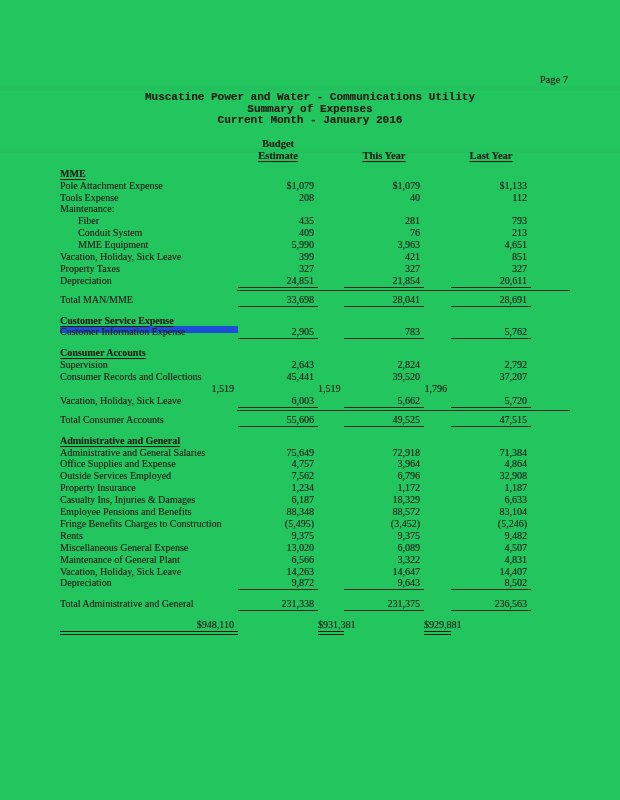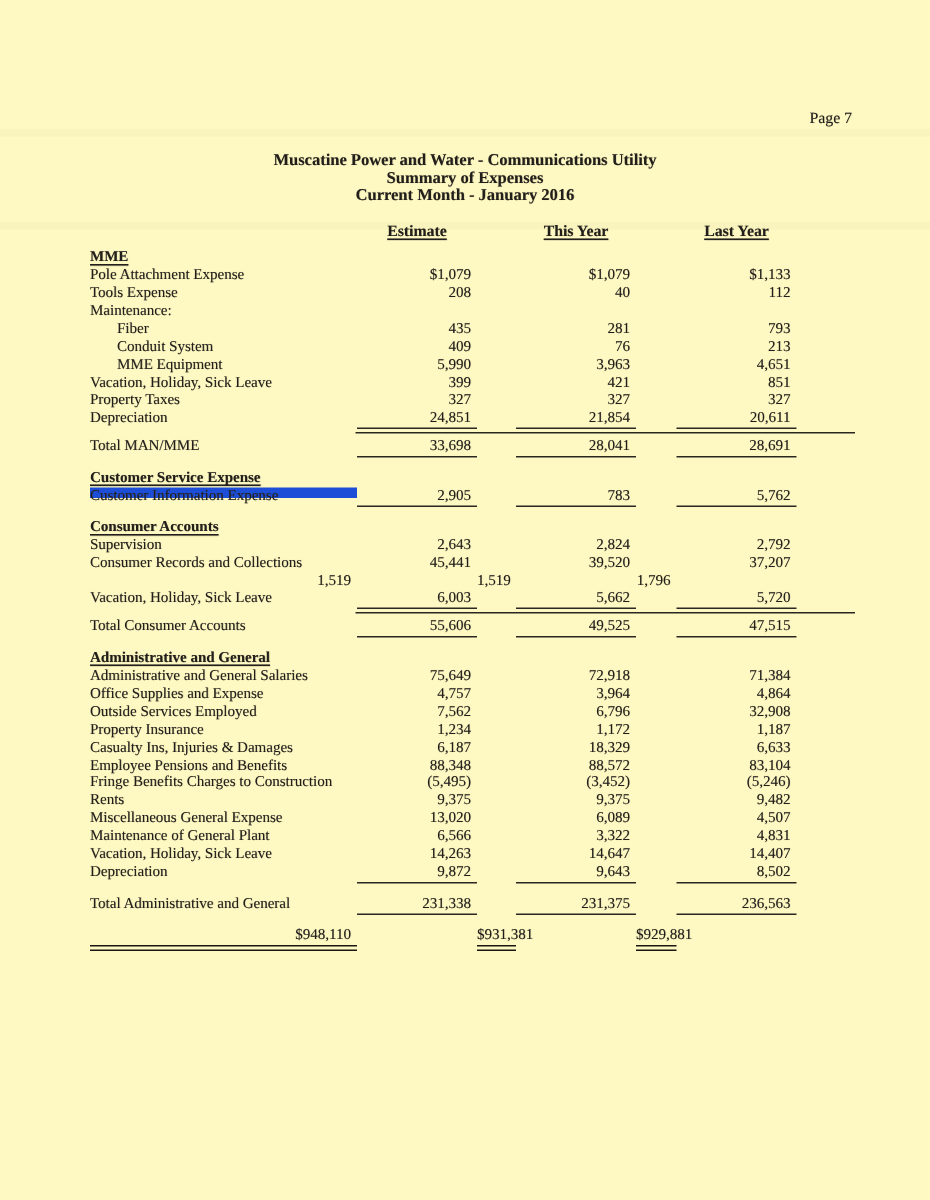--- a/index.html
+++ b/index.html
@@ -1,27 +1,27 @@
 <!DOCTYPE html>
 <html><head>
 <meta charset="utf-8">
 <style>
   html,body{margin:0;padding:0;background:#e9e8e4;}
   .sheet{
     position:relative;
     width:620px;height:800px;
-    background:#fef9c3;
+    background:#22c55e;
     font-family:"Liberation Serif","DejaVu Serif",serif;
     color:#221f1a;
     text-shadow:0.2px 0.2px 0.45px rgba(55,50,42,0.5);
     overflow:hidden;
   }
   .scan-band{position:absolute;left:0;width:620px;height:5px;background:rgba(90,85,75,0.03);}
   .pageno{position:absolute;top:74px;right:52px;font-size:10.5px;}
-  .titles{margin:12px;padding-top:90px;text-align:center;font-weight:bold;font-size:11px;line-height:11.6px;}
+  .titles{margin:2px;padding-top:90px;text-align:center;font-weight:bold;font-size:11px;line-height:11.6px;font-family:Liberation Mono, monospace;}
   .titles div{white-space:nowrap;}
   .content{padding-left:60px;}
   .grid{display:grid;grid-template-columns:178px 80px 26px 80px 27px 80px;}
   .hdr{margin-top:11px;font-weight:bold;font-size:10.5px;}
   .hdr .hcell{text-align:center;line-height:12.5px;}
   .hdr .hu{text-decoration:underline;text-underline-offset:2px;}
   .tbody{margin-top:5px;font-size:10px;}
   .row{height:11.9px;line-height:11.9px;}
   .cell{white-space:nowrap;}
   .label{overflow:visible;}
@@ -48,20 +48,28 @@
   <div class="titles">
     <div>Muscatine Power and Water - Communications Utility</div>
     <div>Summary of Expenses</div>
     <div>Current Month - January 2016</div>
   </div>
 
   <div class="content">
     <div class="hdr">
       <div class="grid">
         <div class="hcell"></div>
+        <div class="hcell">Budget</div>
+        <div class="hcell"></div>
+          <div class="hcell"></div>
+          <div class="hcell"></div>
+          <div class="hcell"></div>
+      </div>
+      <div class="grid">
+        <div class="hcell"></div>
         <div class="hcell hu">Estimate</div>
         <div class="hcell"></div>
         <div class="hcell hu">This Year</div>
         <div class="hcell"></div>
         <div class="hcell hu">Last Year</div>
       </div>
     </div>
 
     <div class="tbody">
         <div class="row grid section">

